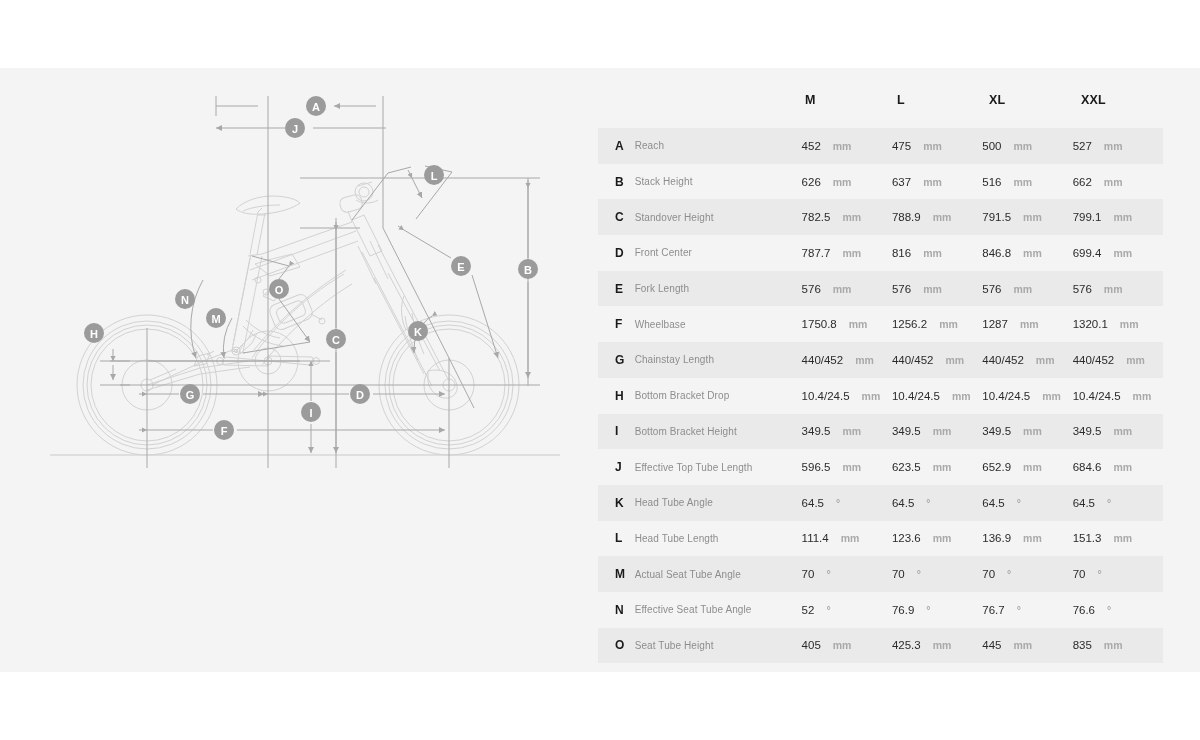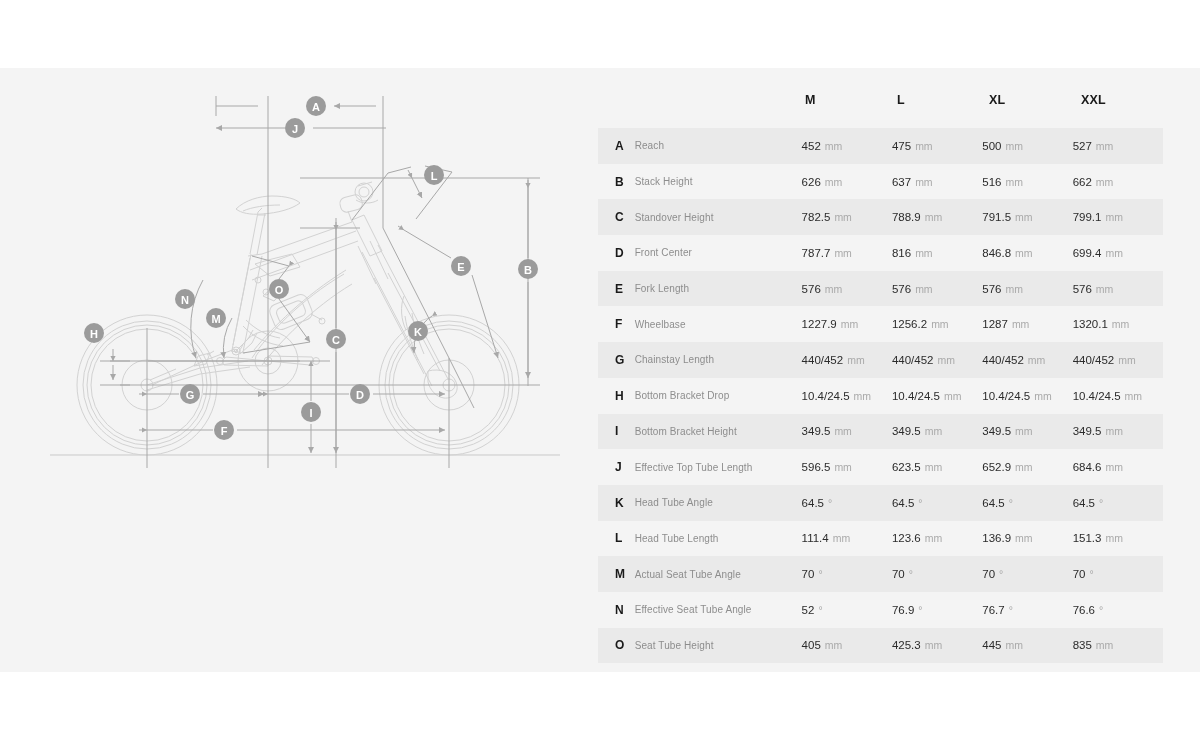--- a/index.html
+++ b/index.html
@@ -52,21 +52,21 @@
   .row.alt{background:#eaeaea;}
   .row .c-letter{
     width:20px;font-size:12px;font-weight:bold;color:#1a1a1a;
   }
   .row .c-label{
     width:170px;font-size:10px;color:#8d8d8d;letter-spacing:.1px;
   }
   .row .c-val{
     width:92px;font-size:11.5px;color:#2b2b2b;white-space:nowrap;
   }
-  .row .c-val .unit{color:#a9a9a9;font-size:10.5px;margin-left:4px;}
+  .row .c-val .unit{color:#a9a9a9;font-size:10.5px;margin-left:12px;font-weight:bold;}
 </style>
 </head>
 <body>
 
 <div id="root">
 
   <div class="panel"></div>
 
   <div class="diagram">
     <svg width="600" height="604" viewBox="0 0 600 604" xmlns="http://www.w3.org/2000/svg">
@@ -420,21 +420,21 @@
           <div class="c-letter">E</div>
           <div class="c-label">Fork Length</div>
           <div class="c-val"><span>576</span><span class="unit">mm</span></div>
           <div class="c-val"><span>576</span><span class="unit">mm</span></div>
           <div class="c-val"><span>576</span><span class="unit">mm</span></div>
           <div class="c-val"><span>576</span><span class="unit">mm</span></div>
         </div>
         <div class="row">
           <div class="c-letter">F</div>
           <div class="c-label">Wheelbase</div>
-          <div class="c-val"><span>1227.9</span><span class="unit">mm</span></div>
+          <div class="c-val"><span>1750.8</span><span class="unit">mm</span></div>
           <div class="c-val"><span>1256.2</span><span class="unit">mm</span></div>
           <div class="c-val"><span>1287</span><span class="unit">mm</span></div>
           <div class="c-val"><span>1320.1</span><span class="unit">mm</span></div>
         </div>
         <div class="row alt">
           <div class="c-letter">G</div>
           <div class="c-label">Chainstay Length</div>
           <div class="c-val"><span>440/452</span><span class="unit">mm</span></div>
           <div class="c-val"><span>440/452</span><span class="unit">mm</span></div>
           <div class="c-val"><span>440/452</span><span class="unit">mm</span></div>

